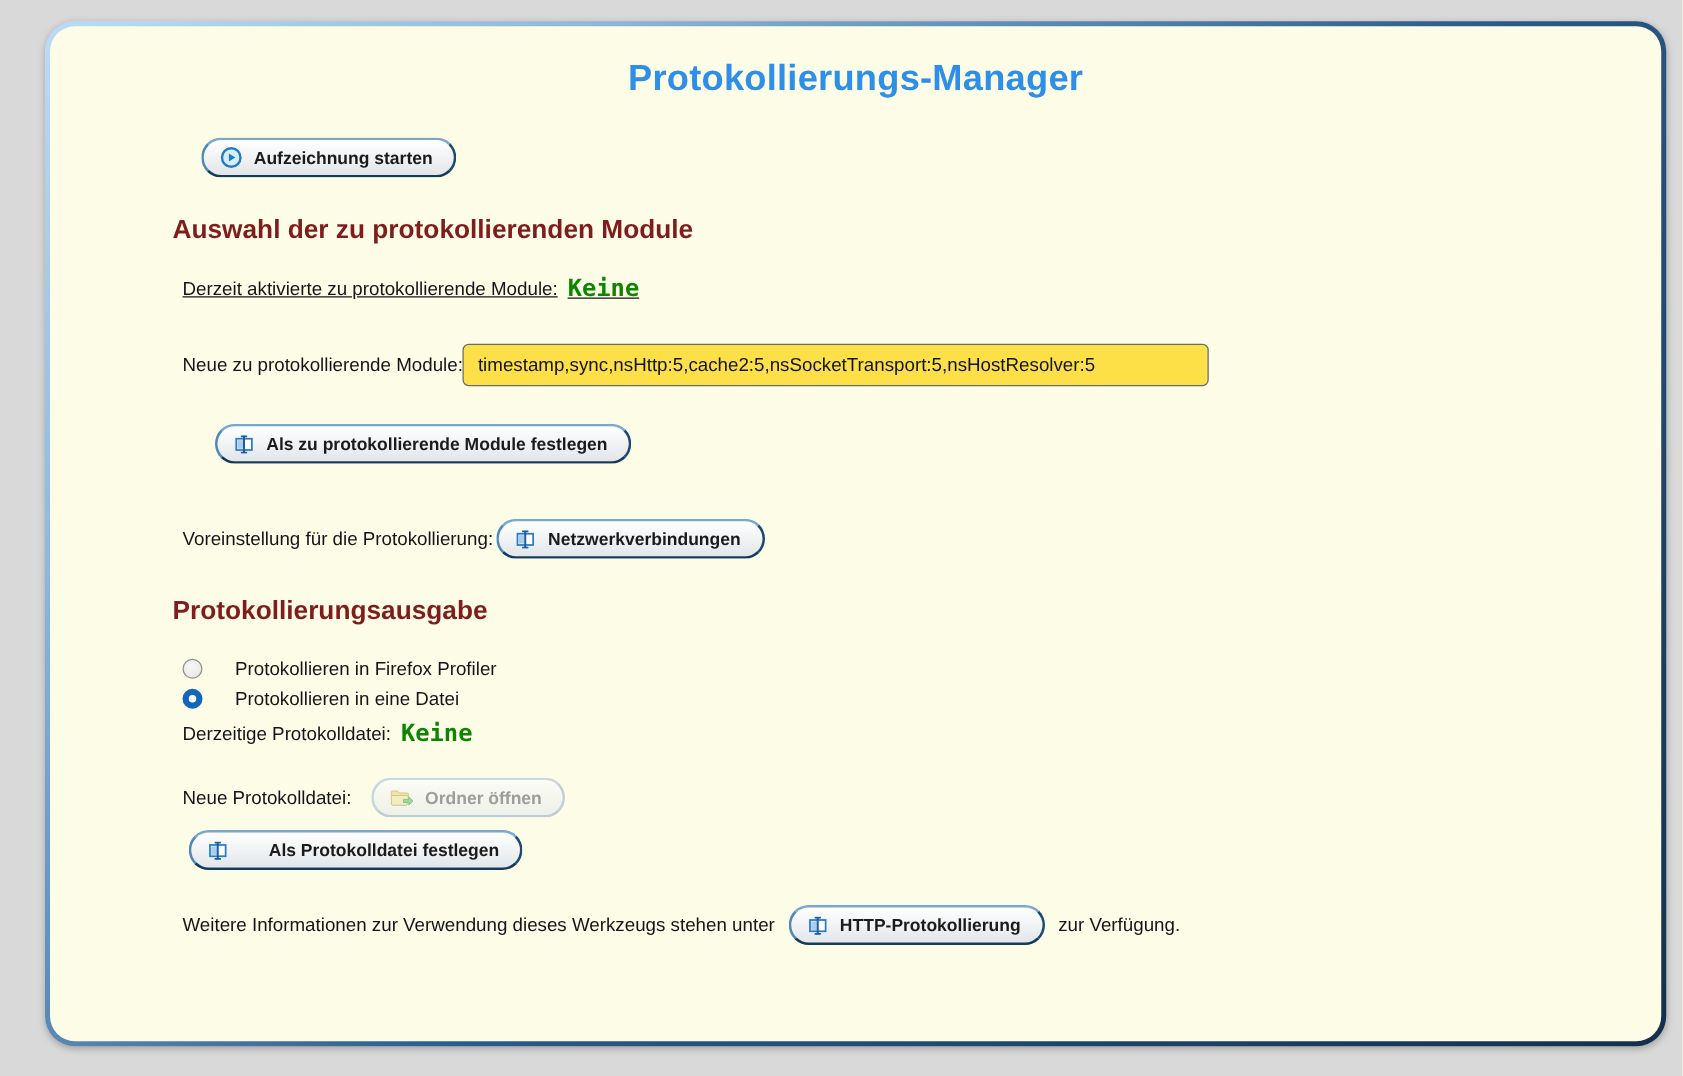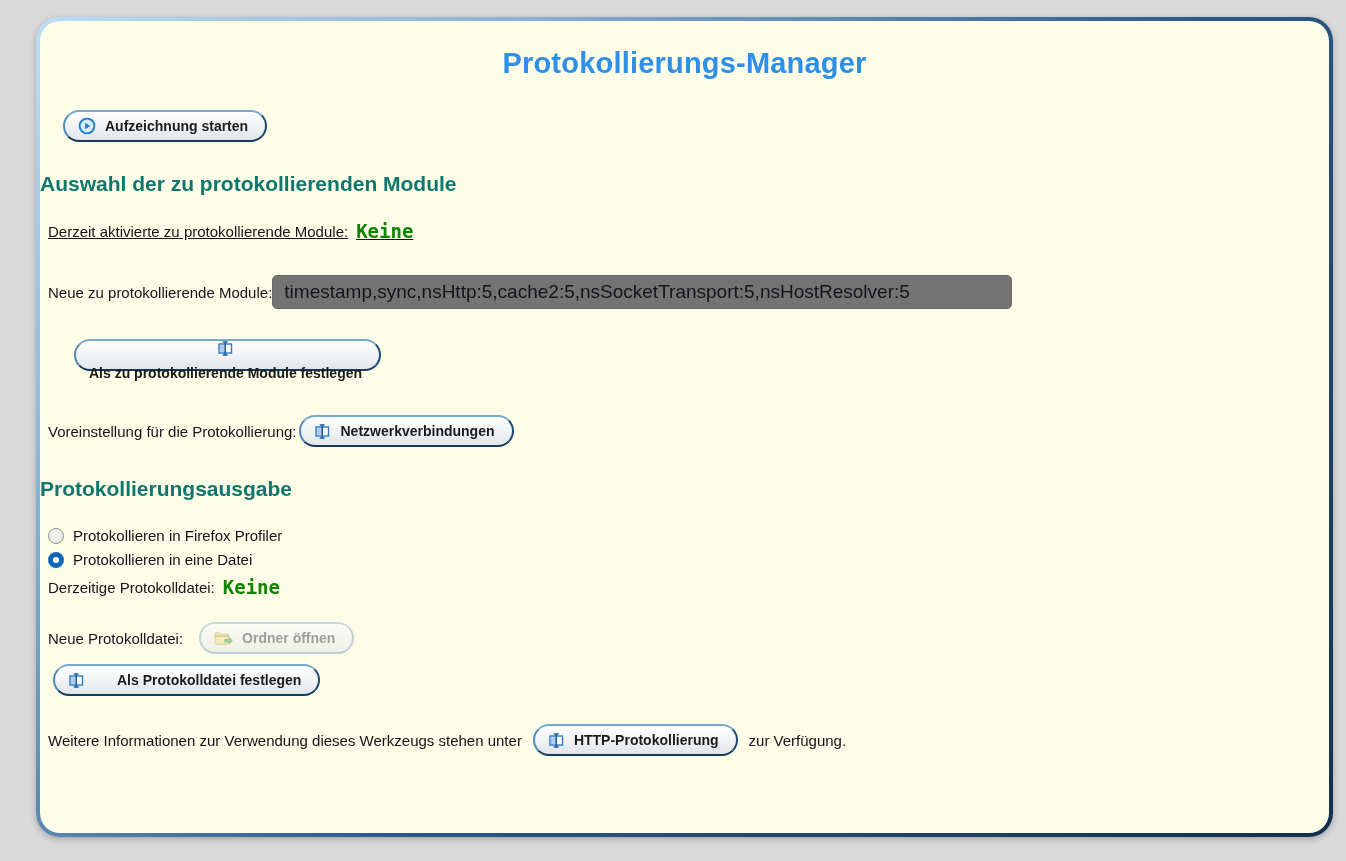--- a/index.html
+++ b/index.html
@@ -29,20 +29,21 @@
   }
   .page-title {
     margin-top: 26px;
     text-align: center;
     font-size: 29px;
     font-weight: 700;
     color: #2d8fe8;
     letter-spacing: 0.2px;
   }
   .content {
+    padding-left: 98px;
     padding-right: 40px;
   }
   
   .pill-btn {
     display: inline-flex;
     align-items: center;
     gap: 9px;
     height: 32px;
     padding: 0 17px 0 13px;
     border-radius: 16px;
@@ -60,46 +61,46 @@
     border-color: #ccd8e0 #c2cfd8 #bfccd6 #c8d5de;
     background: linear-gradient(#fbfcf4, #eef1e8);
     color: #9d9d9d;
     cursor: default;
   }
   .pill-btn .ico { display: inline-flex; flex: none; }
   
   h2.section-heading {
     font-size: 21px;
     font-weight: 700;
-    color: #0f766e;
+    color: #7f1d1d;
     margin-top: 30px;
   }
   .line { font-size: 15px; color: #15141a; }
   .mono-green {
     font-family: "DejaVu Sans Mono", monospace;
     font-weight: 700;
     font-size: 19px;
     color: #0d8500;
     margin-left: 8px;
   }
   .row { display: flex; align-items: center; }
   
   input.text-field {
-    width: 740px;
+    width: 597px;
     height: 34px;
     border: 1px solid #6b6b6b;
     border-radius: 5px;
-    background: #737373;
+    background: #fde047;
     padding: 0 11px;
     font-family: "Liberation Sans", sans-serif;
-    font-size: 19px;
+    font-size: 15px;
     color: #15141a;
   }
   
-  .radio-row { display: flex; align-items: flex-end; gap: 9px; margin-left: 8px; cursor: pointer; }
+  .radio-row { display: flex; align-items: flex-start; gap: 26px; margin-left: 8px; cursor: pointer; }
   .radio {
     width: 16px; height: 16px;
     border-radius: 50%;
     flex: none;
   }
   .radio.unchecked {
     border: 1px solid #8f8f8f;
     background: radial-gradient(circle at 40% 35%, #f7f7f5, #e4e4e0);
   }
   .radio.checked {
@@ -136,21 +137,21 @@
         <span class="line">Derzeit aktivierte zu protokollierende Module:</span>
         <span class="mono-green">Keine</span>
       </div>
 
       <div class="row" style="margin-top:33px; margin-left:8px; ">
         <label class="line">Neue zu protokollierende Module:</label>
         <input class="text-field" type="text" value="timestamp,sync,nsHttp:5,cache2:5,nsSocketTransport:5,nsHostResolver:5" style="">
       </div>
 
       <div style="margin-top:30px;">
-        <button class="pill-btn" style="margin-left:34px;flex-direction:column;">
+        <button class="pill-btn" style="margin-left:34px;">
           <span class="ico">
             <svg width="17" height="15" viewBox="0 0 17 15">
               <rect x="2" y="3" width="12.5" height="9" fill="#ffffff" stroke="#2b7bc7" stroke-width="1.4"></rect>
               <rect x="3" y="4.1" width="4.5" height="6.8" fill="#a9cdea"></rect>
               <line x1="8.2" y1="0.6" x2="8.2" y2="14.4" stroke="#1f5d9e" stroke-width="1.6"></line>
               <line x1="5.7" y1="1" x2="10.7" y2="1" stroke="#1f5d9e" stroke-width="1.4"></line>
               <line x1="5.7" y1="14" x2="10.7" y2="14" stroke="#1f5d9e" stroke-width="1.4"></line>
             </svg>
           </span>
           <span>Als zu protokollierende Module festlegen</span>

